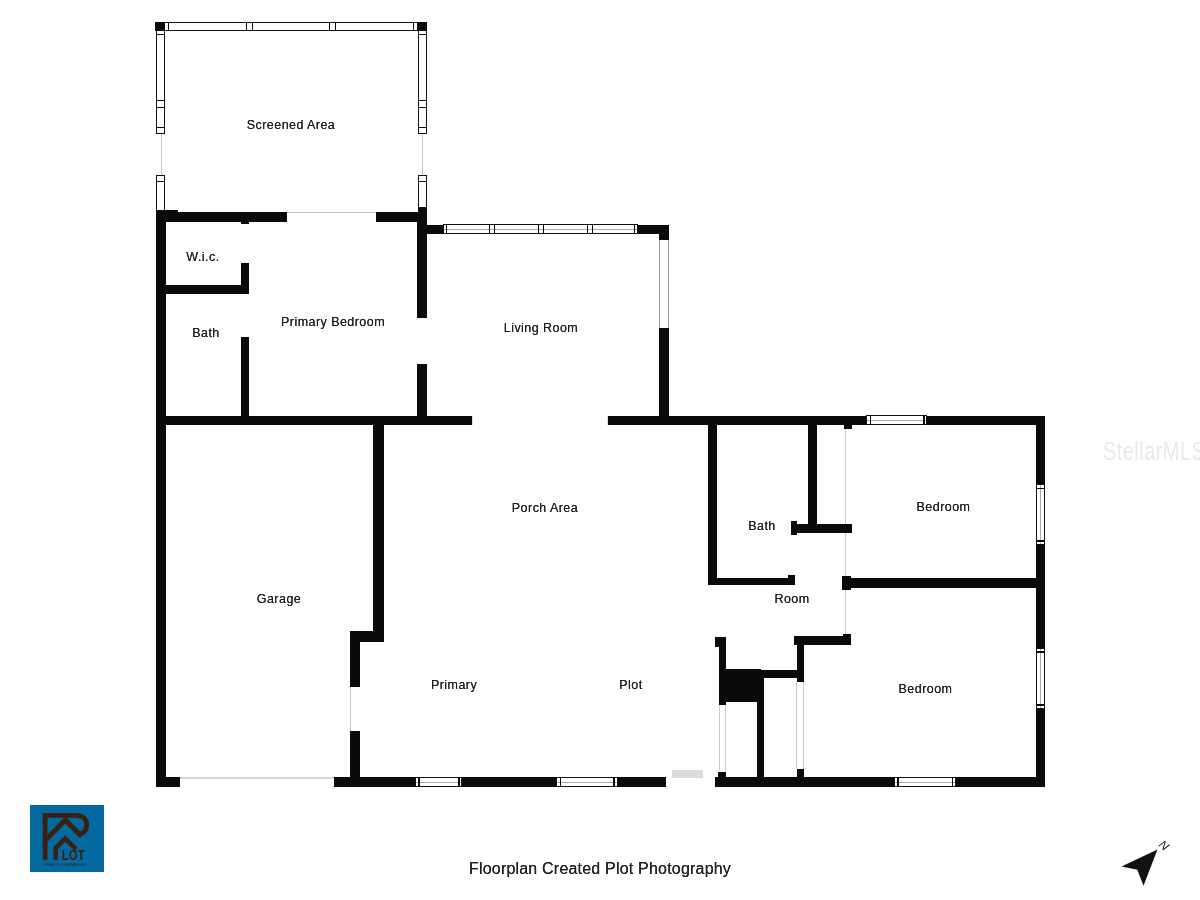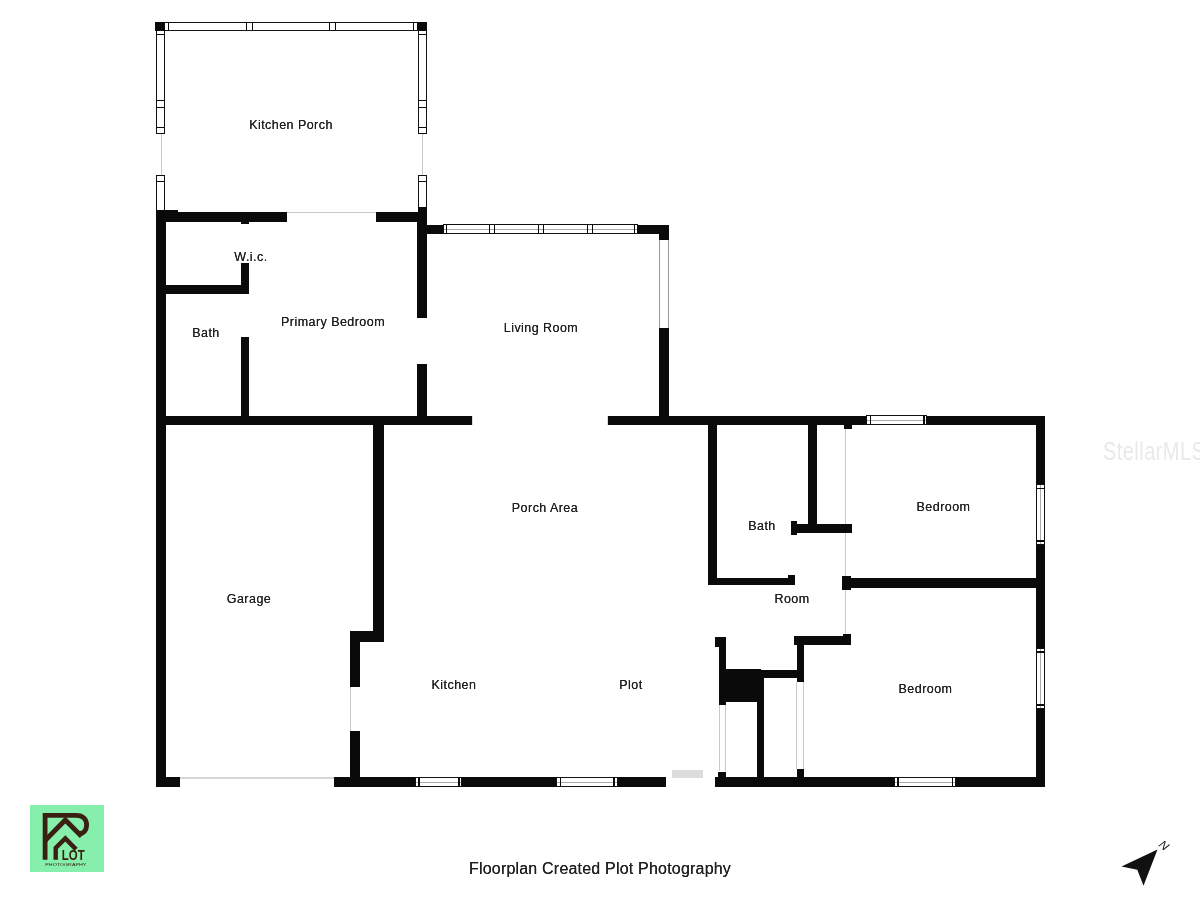--- a/index.html
+++ b/index.html
@@ -8,21 +8,21 @@
         font-family:"Liberation Sans", sans-serif;}
   .w{position:absolute;background:#0a0a0a;}
   .ln{position:absolute;background:#c9c9c9;}
   .lbl{position:absolute;color:#1f1f1f;font-size:12.5px;letter-spacing:0.45px;white-space:nowrap;text-shadow:0 0 0.55px #2a2a2a;
        transform:translate(-50%,-50%) translateZ(0);}
 </style>
 </head>
 <body>
 <div id="plan">
 
-<div class="lbl" style="left:291px;top:125px;">Kitchen Porch</div>
+<div class="lbl" style="left:291px;top:125px;">Screened Area</div>
 
 <div class="w" style="left:155px;top:22px;width:10px;height:9px;"></div>
 
 <div class="w" style="left:417px;top:22px;width:10px;height:9px;"></div>
 
 <div style="position:absolute;left:165px;top:22px;width:252px;height:9px;background:#fff;border-top:1px solid #111;border-bottom:1px solid #111;box-sizing:border-box;"></div>
 <div class="w" style="left:168px;top:23px;width:1px;height:7px;"></div>
 <div class="w" style="left:246px;top:23px;width:1px;height:7px;"></div>
 <div class="w" style="left:251.5px;top:23px;width:1px;height:7px;"></div>
 <div class="w" style="left:329px;top:23px;width:1px;height:7px;"></div>
@@ -57,21 +57,21 @@
 <div class="w" style="left:156px;top:212px;width:131px;height:10px;"></div>
 
 <div class="ln" style="left:287px;top:212px;width:89px;height:1px;"></div>
 
 <div class="w" style="left:376px;top:212px;width:51px;height:10px;"></div>
 
 <div class="w" style="left:418px;top:207px;width:9px;height:6px;"></div>
 
 <div class="w" style="left:156px;top:212px;width:10px;height:575px;"></div>
 
-<div class="lbl" style="left:203px;top:257px;margin-left:48px;">W.i.c.</div>
+<div class="lbl" style="left:203px;top:257px;">W.i.c.</div>
 
 <div class="w" style="left:241px;top:212px;width:8px;height:12px;"></div>
 
 <div class="w" style="left:241px;top:263px;width:8px;height:31px;"></div>
 
 <div class="w" style="left:156px;top:285px;width:93px;height:9px;"></div>
 
 <div class="lbl" style="left:206px;top:333px;">Bath</div>
 
 <div class="w" style="left:241px;top:337px;width:8px;height:88px;"></div>
@@ -114,33 +114,33 @@
 
 <div style="position:absolute;left:866px;top:415px;width:61px;height:10px;background:#fff;border:1px solid #111;box-sizing:border-box;"></div>
 <div class="ln" style="left:867px;top:419.5px;width:59px;height:1px;background:#aaa;"></div>
 <div class="w" style="left:869.5px;top:416px;width:1.5px;height:8px;"></div>
 <div class="w" style="left:923px;top:416px;width:1.5px;height:8px;"></div>
 
 <div class="w" style="left:927px;top:415.5px;width:118px;height:9.5px;"></div>
 
 <div class="lbl" style="left:545px;top:508px;">Porch Area</div>
 
-<div class="lbl" style="left:249px;top:599px;">Garage</div>
+<div class="lbl" style="left:279px;top:599px;">Garage</div>
 
 <div class="w" style="left:372.5px;top:425px;width:11px;height:217px;"></div>
 
 <div class="w" style="left:350px;top:631px;width:33.5px;height:11px;"></div>
 
 <div class="w" style="left:350px;top:642px;width:10px;height:45px;"></div>
 
 <div class="ln" style="left:350px;top:687px;width:1px;height:44px;"></div>
 
 <div class="w" style="left:350px;top:731px;width:10px;height:56px;"></div>
 
-<div class="lbl" style="left:454px;top:685px;">Kitchen</div>
+<div class="lbl" style="left:454px;top:685px;">Primary</div>
 
 <div class="lbl" style="left:631px;top:685px;">Plot</div>
 
 <div class="ln" style="left:845px;top:428.5px;width:1px;height:205px;"></div>
 
 <div class="lbl" style="left:762px;top:526px;">Bath</div>
 
 <div class="w" style="left:708px;top:425px;width:9px;height:159px;"></div>
 
 <div class="w" style="left:808px;top:425px;width:8.5px;height:103.5px;"></div>
@@ -226,21 +226,21 @@
 
 <div class="w" style="left:715px;top:777px;width:178.5px;height:9.5px;"></div>
 
 <div style="position:absolute;left:893.5px;top:776.5px;width:62.5px;height:10.5px;background:#fff;border:1px solid #111;box-sizing:border-box;"></div>
 <div class="ln" style="left:894.5px;top:781.5px;width:60.5px;height:1px;background:#aaa;"></div>
 <div class="w" style="left:897px;top:777.5px;width:1.5px;height:8px;"></div>
 <div class="w" style="left:951.5px;top:777.5px;width:1.5px;height:8px;"></div>
 
 <div class="w" style="left:956px;top:777px;width:89px;height:9.5px;"></div>
 
-<div style="position:absolute;left:30px;top:805px;width:74px;height:67px;background:#86efac;transform:translateZ(0);">
+<div style="position:absolute;left:30px;top:805px;width:74px;height:67px;background:#0369a1;transform:translateZ(0);">
 <svg width="74" height="67" viewBox="0 0 74 67">
   <g stroke="#3a2012" fill="none">
     <path d="M15.1,54.8 L15.1,10.4 L46,10.4 C 53.5,10.4 56.6,14.5 56.6,20 C 56.6,25.5 53,29.5 48.6,28.3" stroke-width="4.8"></path>
     <path d="M14.6,36 L35.3,15 L51.5,31.2" stroke-width="4.8"></path>
     <path d="M25.7,54.8 L25.7,43 L35.3,33.4 L46.1,44.4" stroke-width="4.4"></path>
   </g>
   <text x="31.8" y="55" font-family="Liberation Sans, sans-serif" font-size="14" font-weight="bold" textLength="22.8" lengthAdjust="spacingAndGlyphs" fill="#3a2012">LOT</text>
   <text x="15.3" y="61.3" font-family="Liberation Sans, sans-serif" font-size="3.1" textLength="41" lengthAdjust="spacingAndGlyphs" fill="#3a2012">PHOTOGRAPHY</text>
 </svg>
 </div>

